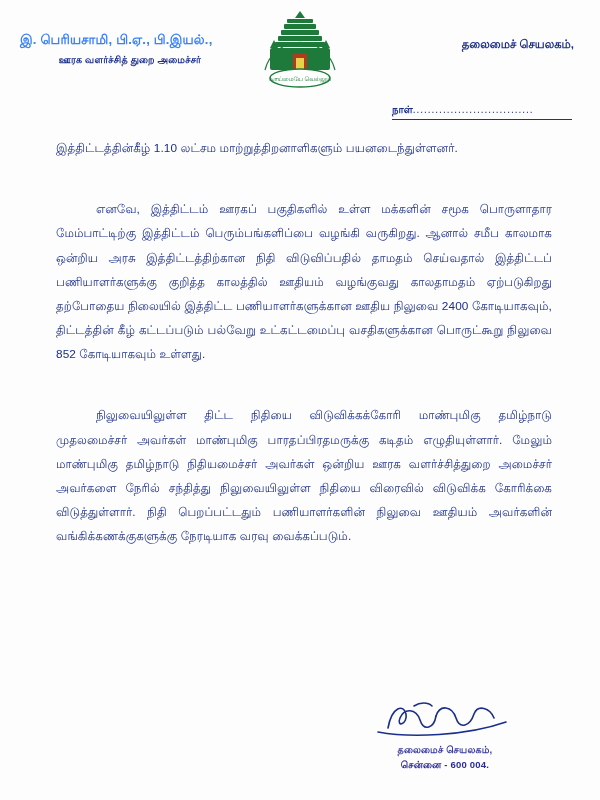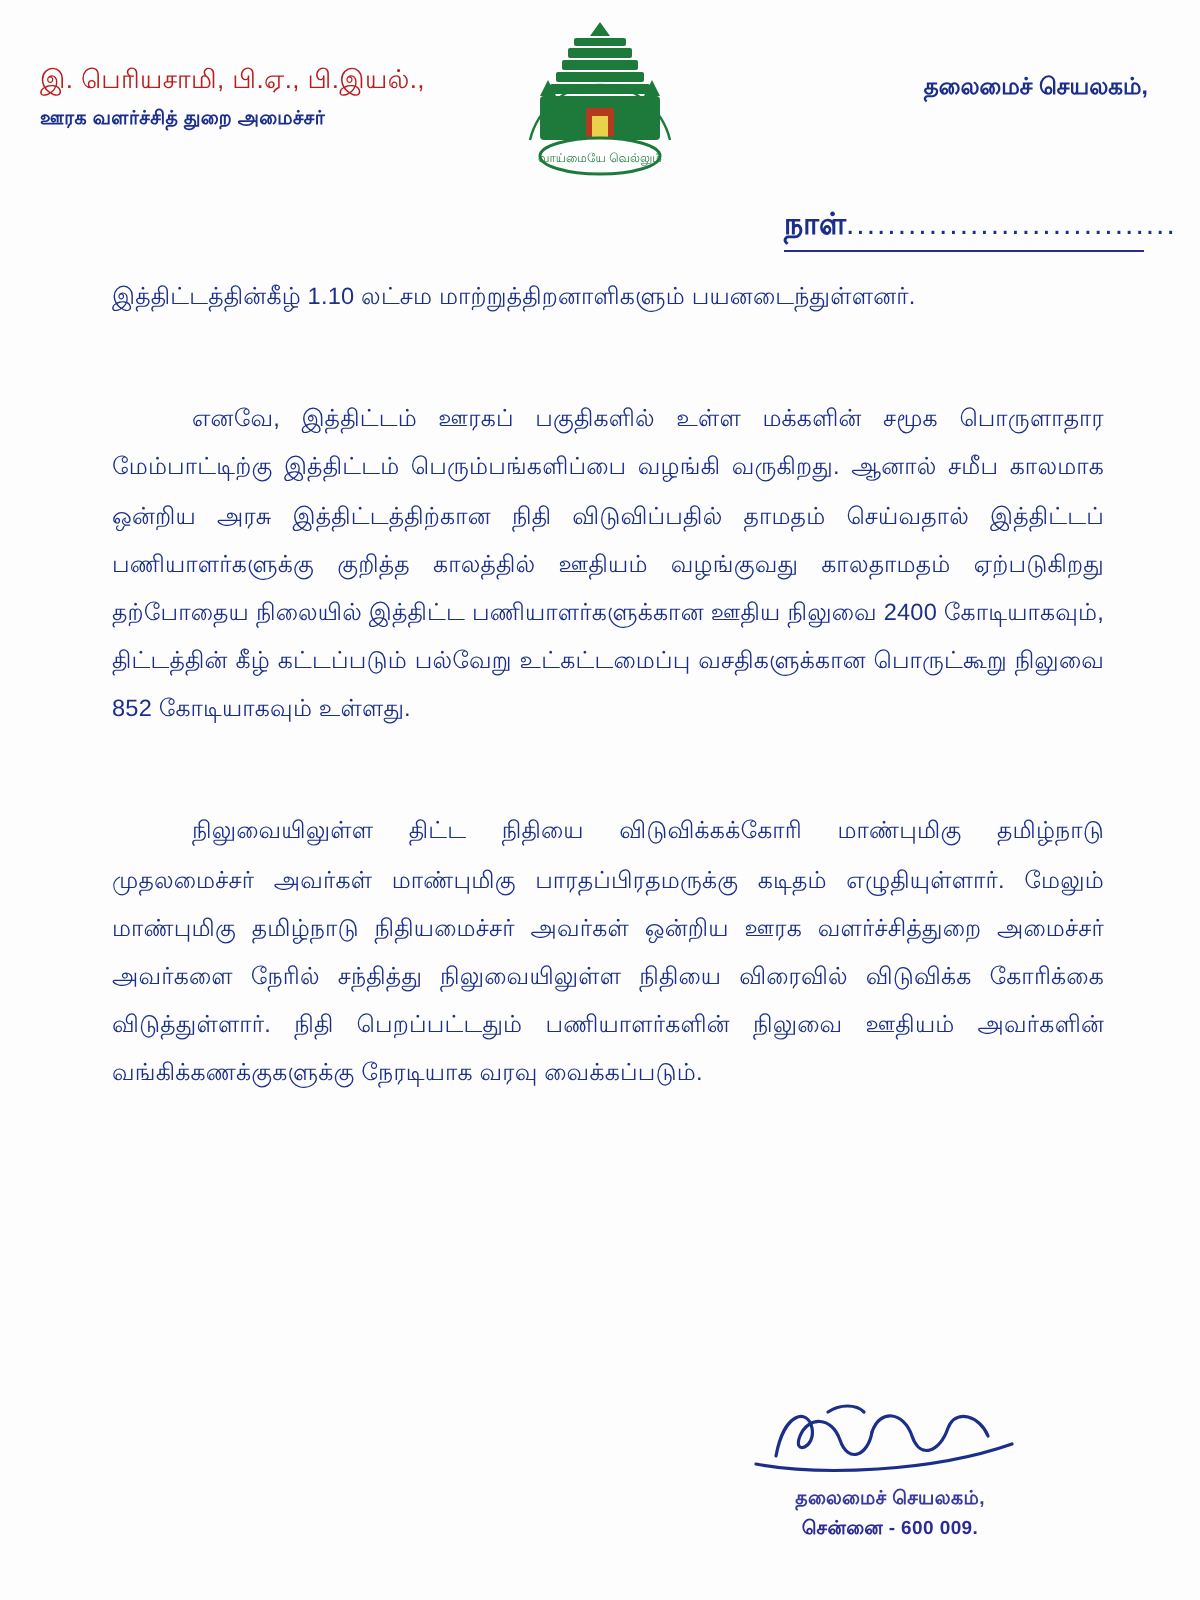--- a/index.html
+++ b/index.html
@@ -31,31 +31,32 @@
     padding: 18px 20px 0 20px;
   }
   .hdr-left {
     position: absolute;
     left: 20px;
     top: 32px;
     width: 220px;
   }
   .minister-name {
     font-size: 13px;
-    font-weight: normal;
-    color: #b91c1c;
+    font-weight: bold;
+    color: #3b82f6;
     letter-spacing: 0.2px;
     line-height: 1.3;
   }
   .minister-dept {
     font-size: 9.5px;
     font-weight: bold;
     color: #1b2f8a;
     margin-top: 5px;
     letter-spacing: 0.2px;
+    text-align: center;
   }
   .hdr-right {
     position: absolute;
     right: 26px;
     top: 36px;
     text-align: left;
     font-size: 11.5px;
     font-weight: bold;
     color: #1b2f8a;
     line-height: 1.55;
@@ -71,21 +72,21 @@
     height: 86px;
   }
   .emblem svg { display: block; }
 
   
   .dateline {
     position: absolute;
     right: 28px;
     top: 104px;
     width: 180px;
-    font-size: 15px;
+    font-size: 10px;
     color: #1b2f8a;
   }
   .dateline .lbl { font-weight: bold; }
   .dateline .dots { letter-spacing: 1px; }
   .dateline-rule {
     border-bottom: 1px solid #2a2a8a;
     margin-top: 2px;
     width: 100%;
   }
 
@@ -199,16 +200,16 @@
       <svg width="150" height="42" viewBox="0 0 150 42" xmlns="http://www.w3.org/2000/svg">
         <g fill="none" stroke="#1b2f8a" stroke-width="1.6" stroke-linecap="round">
           <path d="M18 30 C22 8, 34 6, 36 16 C38 26, 26 30, 30 20 C34 10, 46 10, 50 22 C54 34, 64 30, 66 18"></path>
           <path d="M66 18 C70 6, 82 8, 86 20 C90 32, 100 28, 104 16 C108 6, 120 10, 124 20"></path>
           <path d="M8 34 C40 40, 96 38, 136 24"></path>
           <path d="M44 8 C50 4, 58 4, 62 8"></path>
         </g>
       </svg>
     </div>
     <div class="sign-line l2">தலைமைச் செயலகம்,</div>
-    <div class="sign-line l3">சென்னை - 600 009.</div>
+    <div class="sign-line l3">சென்னை - 600 004.</div>
   </div>
 
 </div>
 
 </body></html>

